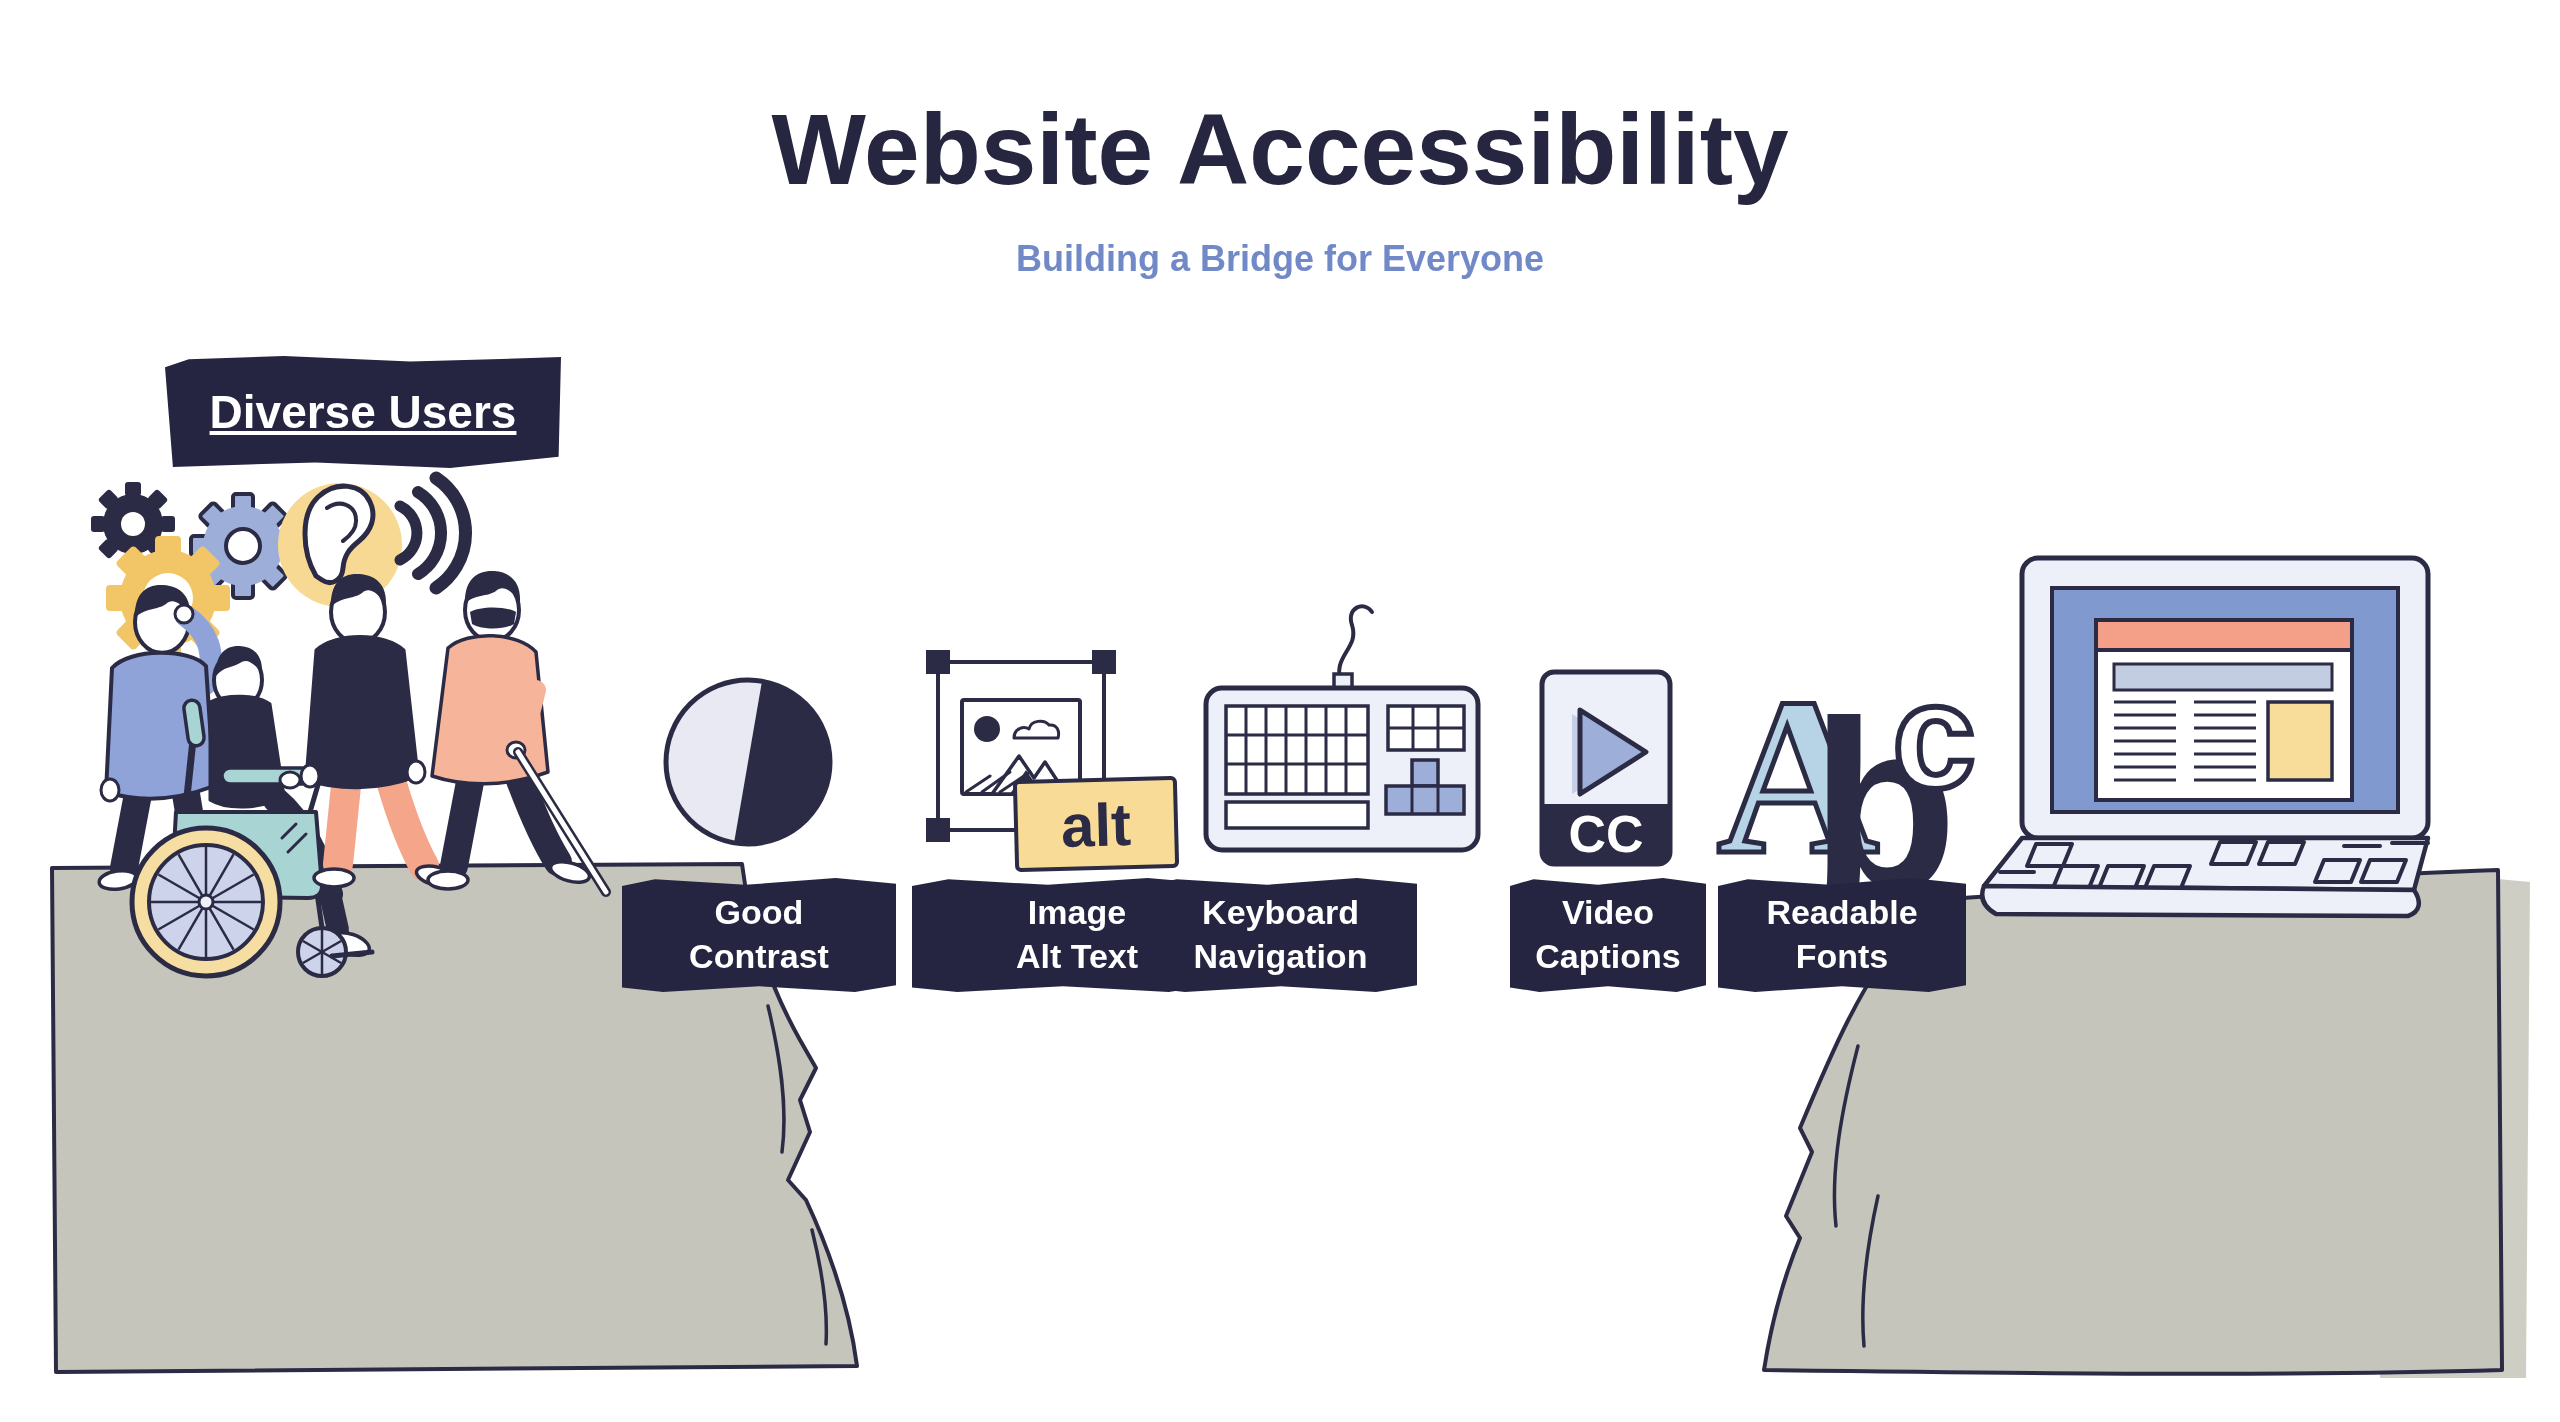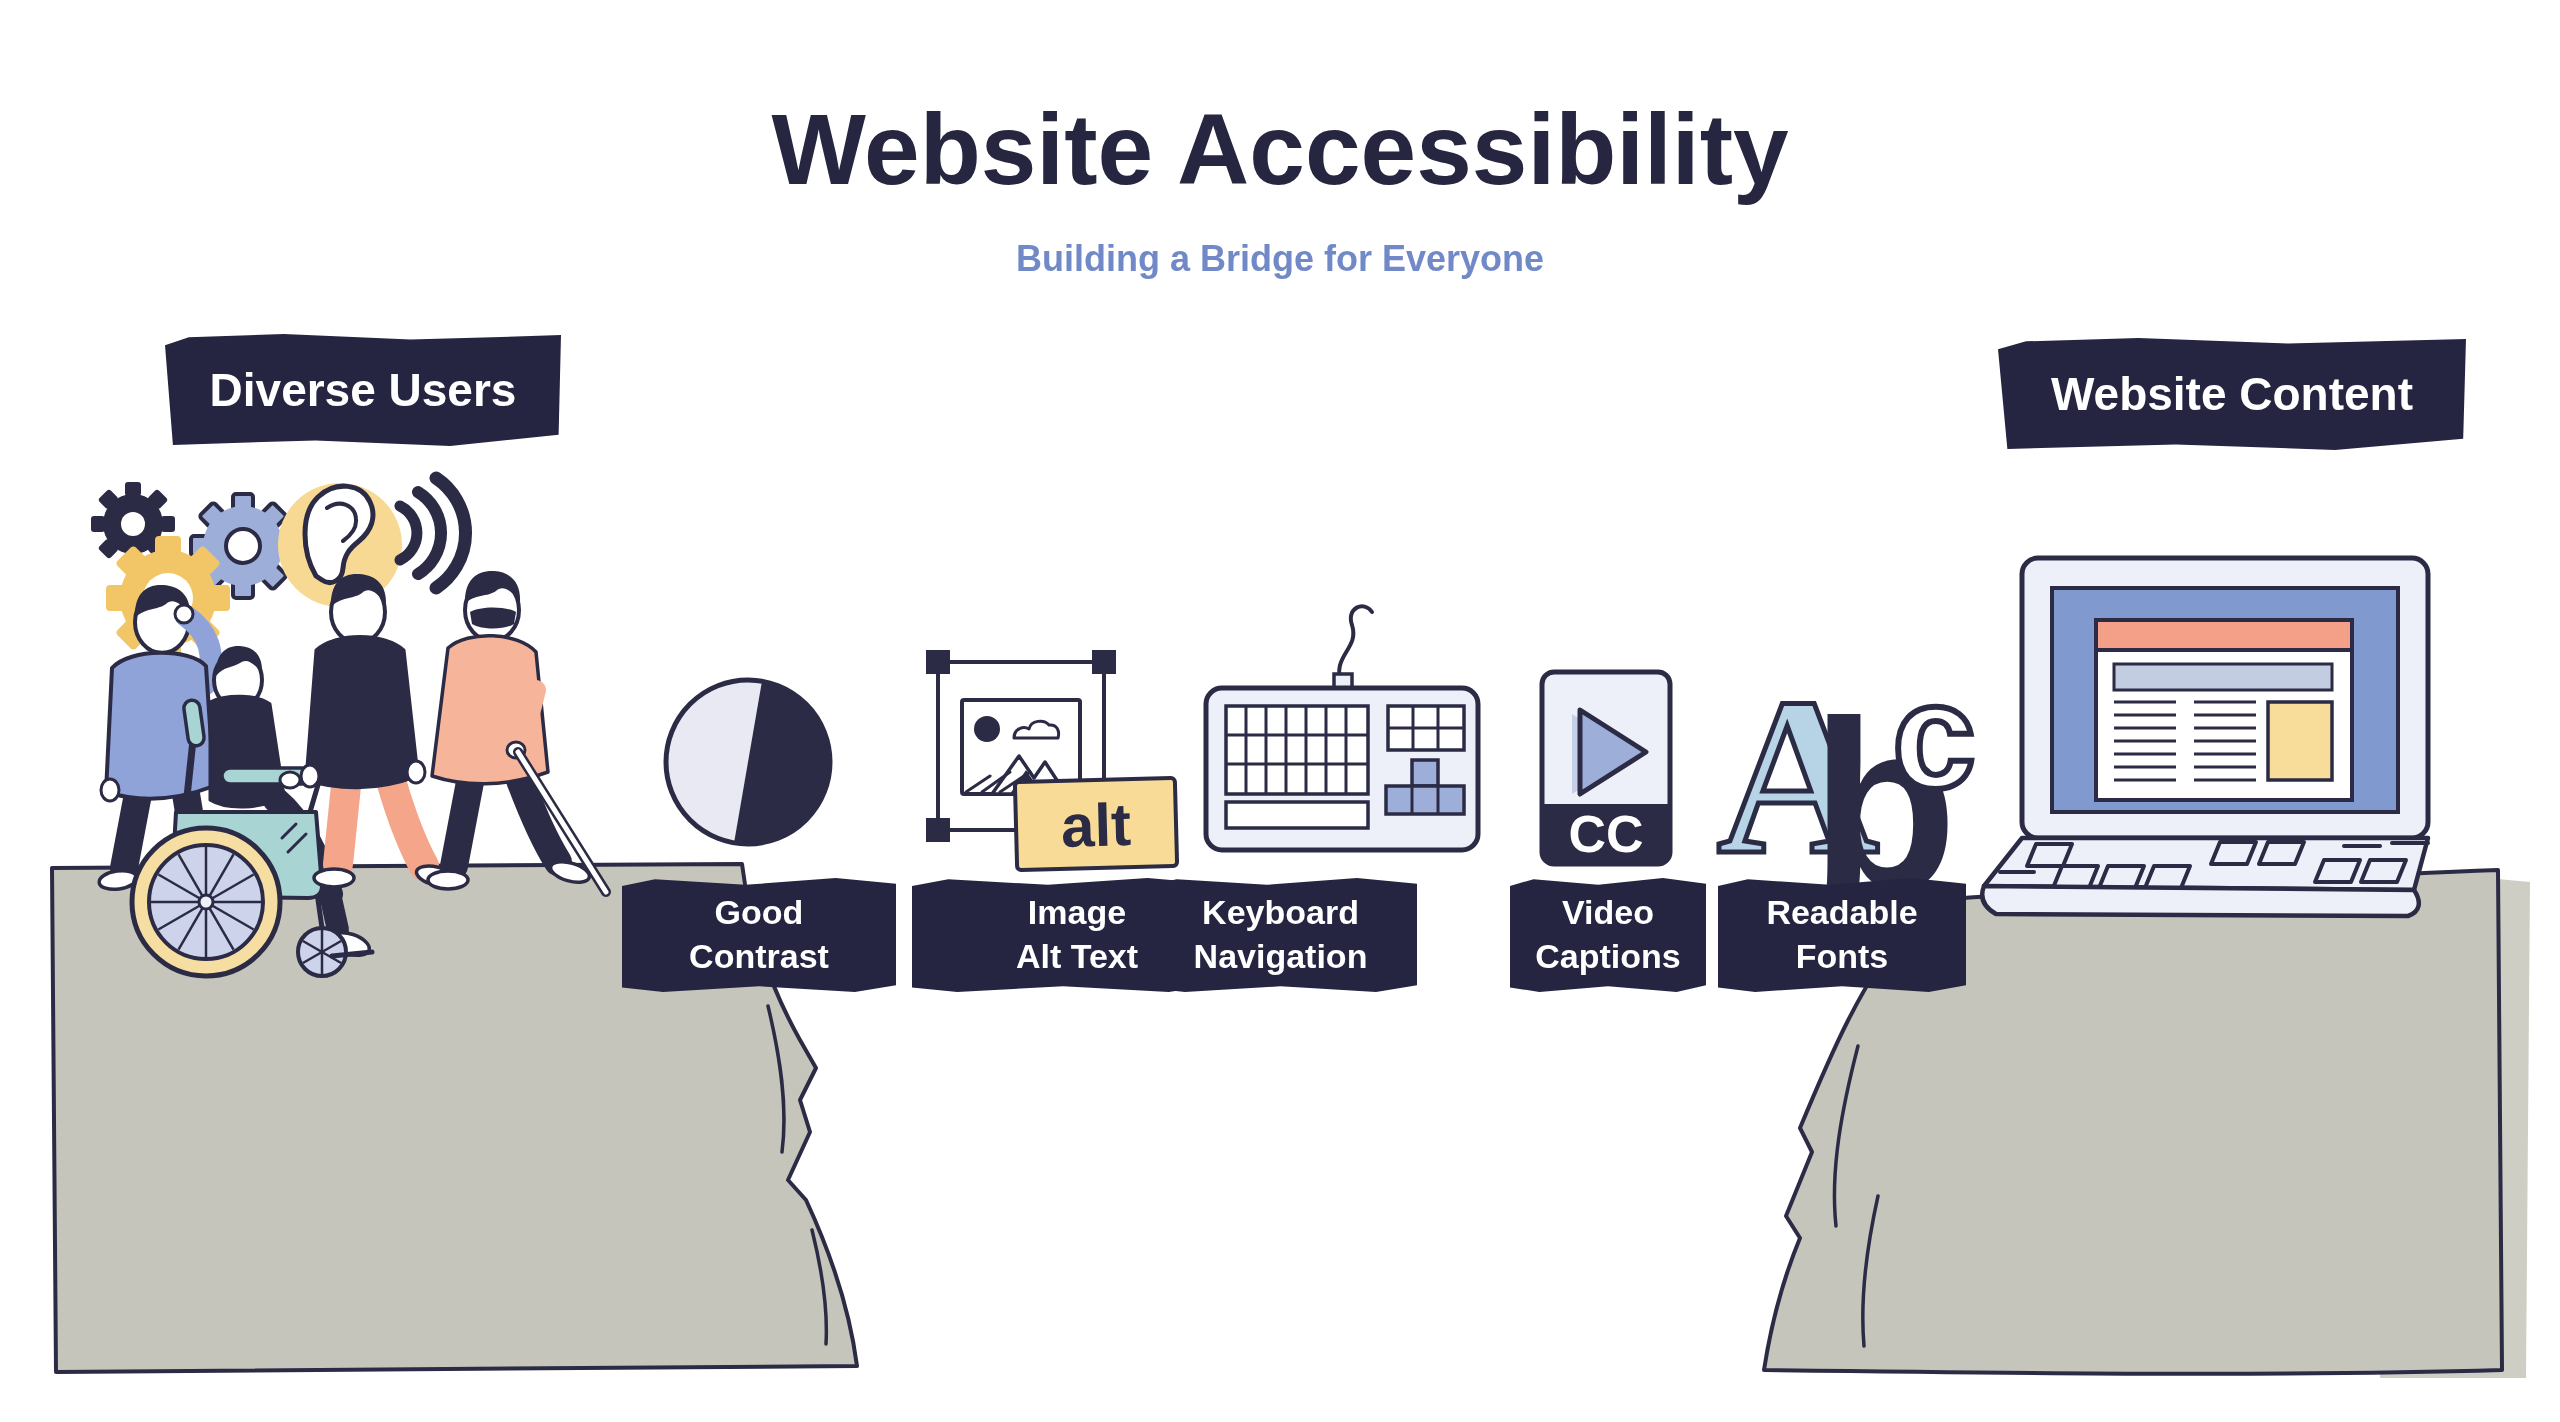--- a/index.html
+++ b/index.html
@@ -17,21 +17,21 @@
     left:0;right:0;top:238px;text-align:center;
     font-size:36px;font-weight:700;color:#7289c8;
   }
   
   .badge{
     background:#252541;color:#ffffff;font-weight:700;
     display:flex;align-items:center;justify-content:center;
     font-size:46px;
     clip-path:polygon(0 10%,6% 3%,30% 0,62% 5%,100% 1%,99.4% 90%,72% 100%,38% 95%,2% 99%);
   }
-  .badge-left{left:165px;top:334px;width:396px;height:112px;}
+  .badge-left{left:165px;top:356px;width:396px;height:112px;text-decoration:underline;}
   .badge-right{left:1998px;top:338px;width:468px;height:112px;}
   
   .plank{
     top:878px;height:114px;background:#252541;color:#fff;
     display:flex;flex-direction:column;align-items:center;justify-content:center;
     font-size:34px;font-weight:700;line-height:1.28;text-align:center;
     clip-path:polygon(0 7%,12% 1%,45% 6%,78% 0,100% 5%,100% 94%,85% 100%,50% 95%,15% 100%,0 96%);
   }
   .plank span{display:block;}
   .p1{left:622px;width:274px;text-align:right;}
@@ -325,23 +325,20 @@
       <path d="M1984,886 L2414,890 C2422,902 2420,912 2408,916 L1996,914 C1982,906 1980,896 1984,886 Z" fill="#eef0f9" stroke="#2b2b45" stroke-width="4.5" stroke-linejoin="round"></path>
     </g>
   </svg>
 
   <div class="abs title">Website Accessibility</div>
   <div class="abs subtitle">Building a Bridge for Everyone</div>
 
   <div class="abs badge badge-left">
     <span>Diverse Users</span>
   </div>
-  <div class="abs badge badge-right">
-    <span>Website Content</span>
-  </div>
 
   <div class="abs plank p1">
     <span>Good</span>
     <span>Contrast</span>
   </div>
   <div class="abs plank p2">
     <span>Image</span>
     <span>Alt Text</span>
   </div>
   <div class="abs plank p3">

